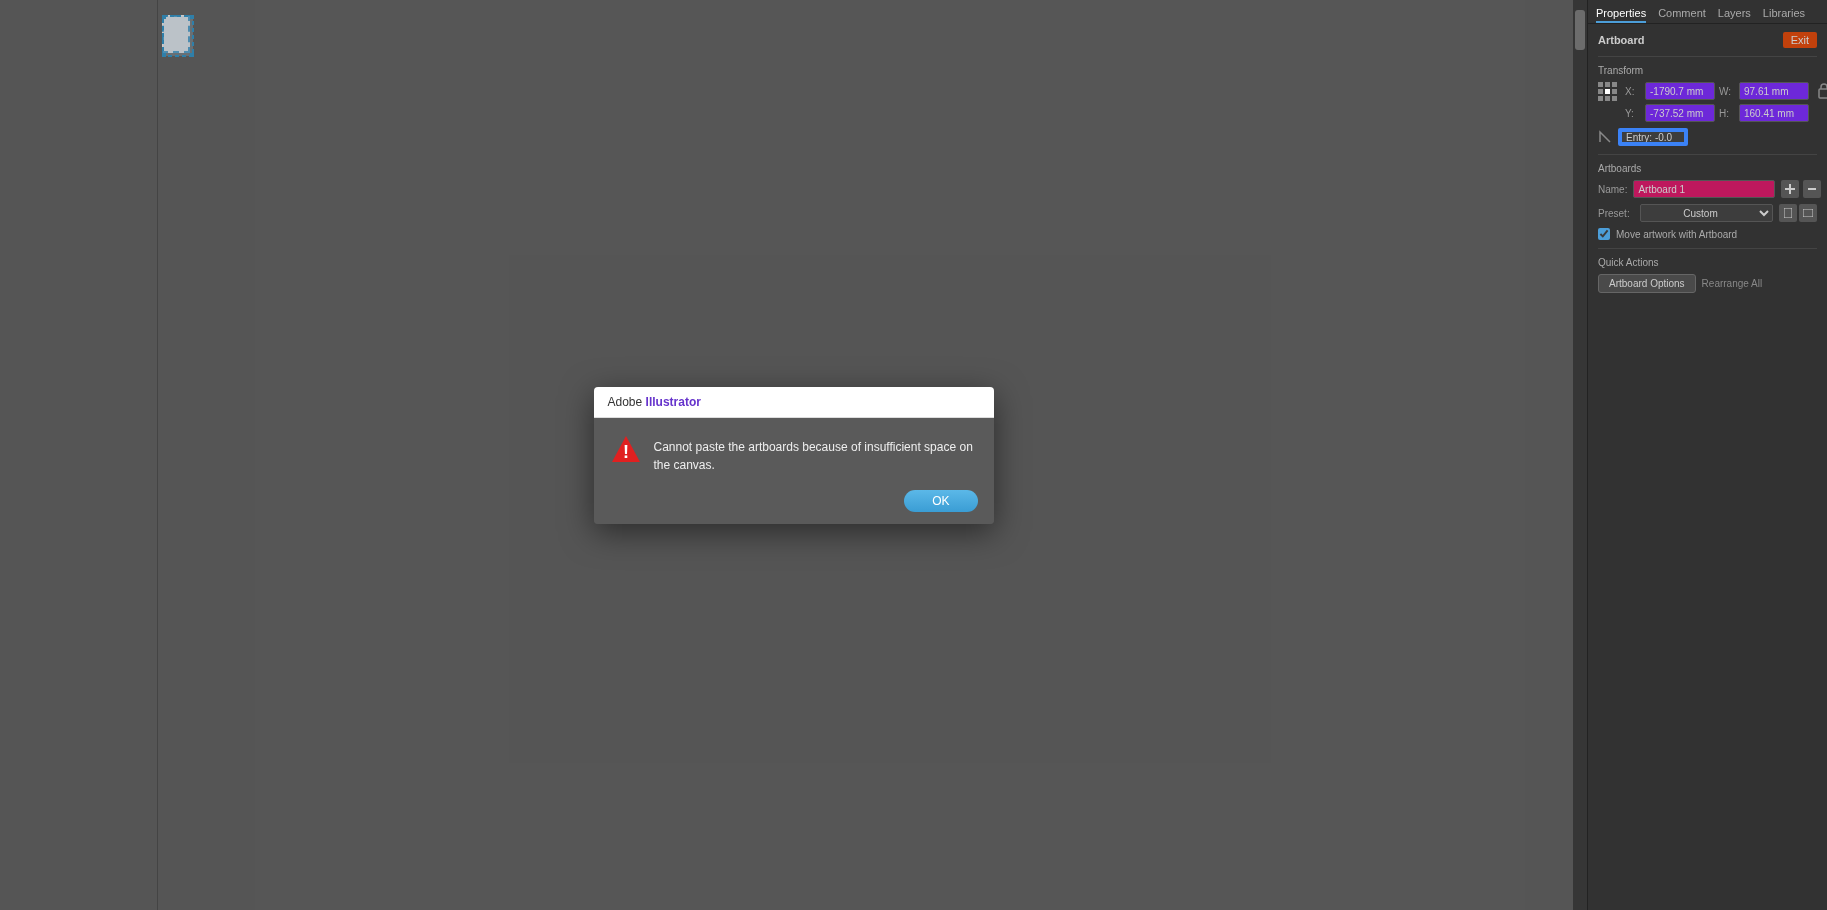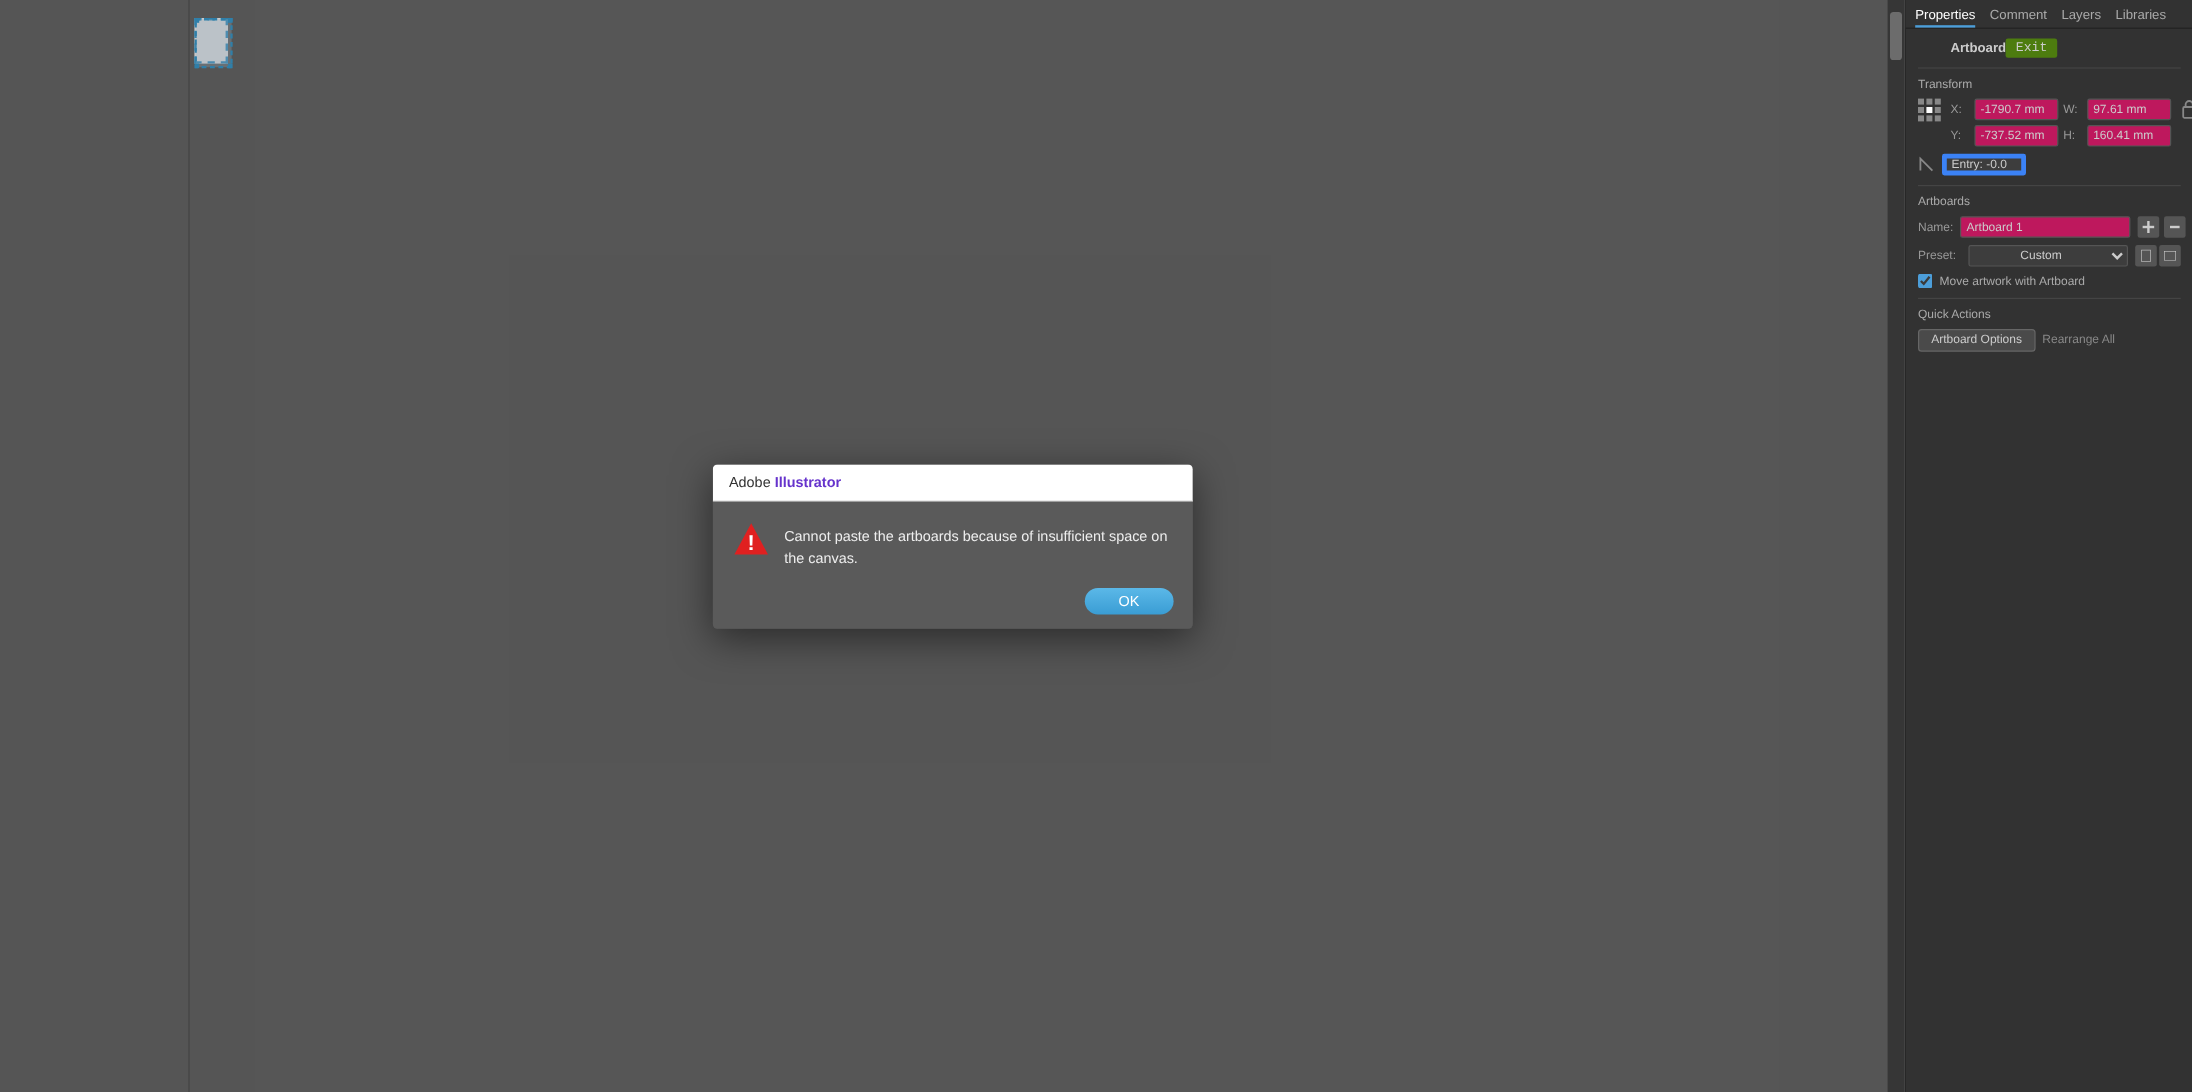--- a/index.html
+++ b/index.html
@@ -113,58 +113,56 @@
     
     .panel-content {
       flex: 1;
       overflow-y: auto;
       padding: 8px 10px;
     }
 
     
     .section-header {
       display: flex;
-      justify-content: flex-start;
+      justify-content: space-between;
       align-items: center;
       margin-bottom: 8px;
-      margin-left: 27px;
     }
 
     .section-title {
       color: #ccc;
       font-size: 11px;
       font-weight: bold;
     }
 
     .exit-btn {
-      background: #4d7c0f;
+      background: #c2410c;
       color: #ccc;
       border: none;
       border-radius: 2px;
       padding: 2px 8px;
       font-size: 11px;
       cursor: pointer;
-      font-family: Liberation Mono, monospace;
     }
 
     
     .subsection-title {
       color: #aaa;
       font-size: 10px;
       margin-bottom: 6px;
     }
 
     .transform-label {
       color: #999;
       font-size: 10px;
       width: 16px;
     }
 
     .transform-input {
-      background: #be185d;
+      background: #6d28d9;
       border: 1px solid #555;
       color: #ccc;
       font-size: 10px;
       padding: 2px 4px;
       height: 18px;
       border-radius: 2px;
       width: 70px;
     }
 
     .angle-row {

